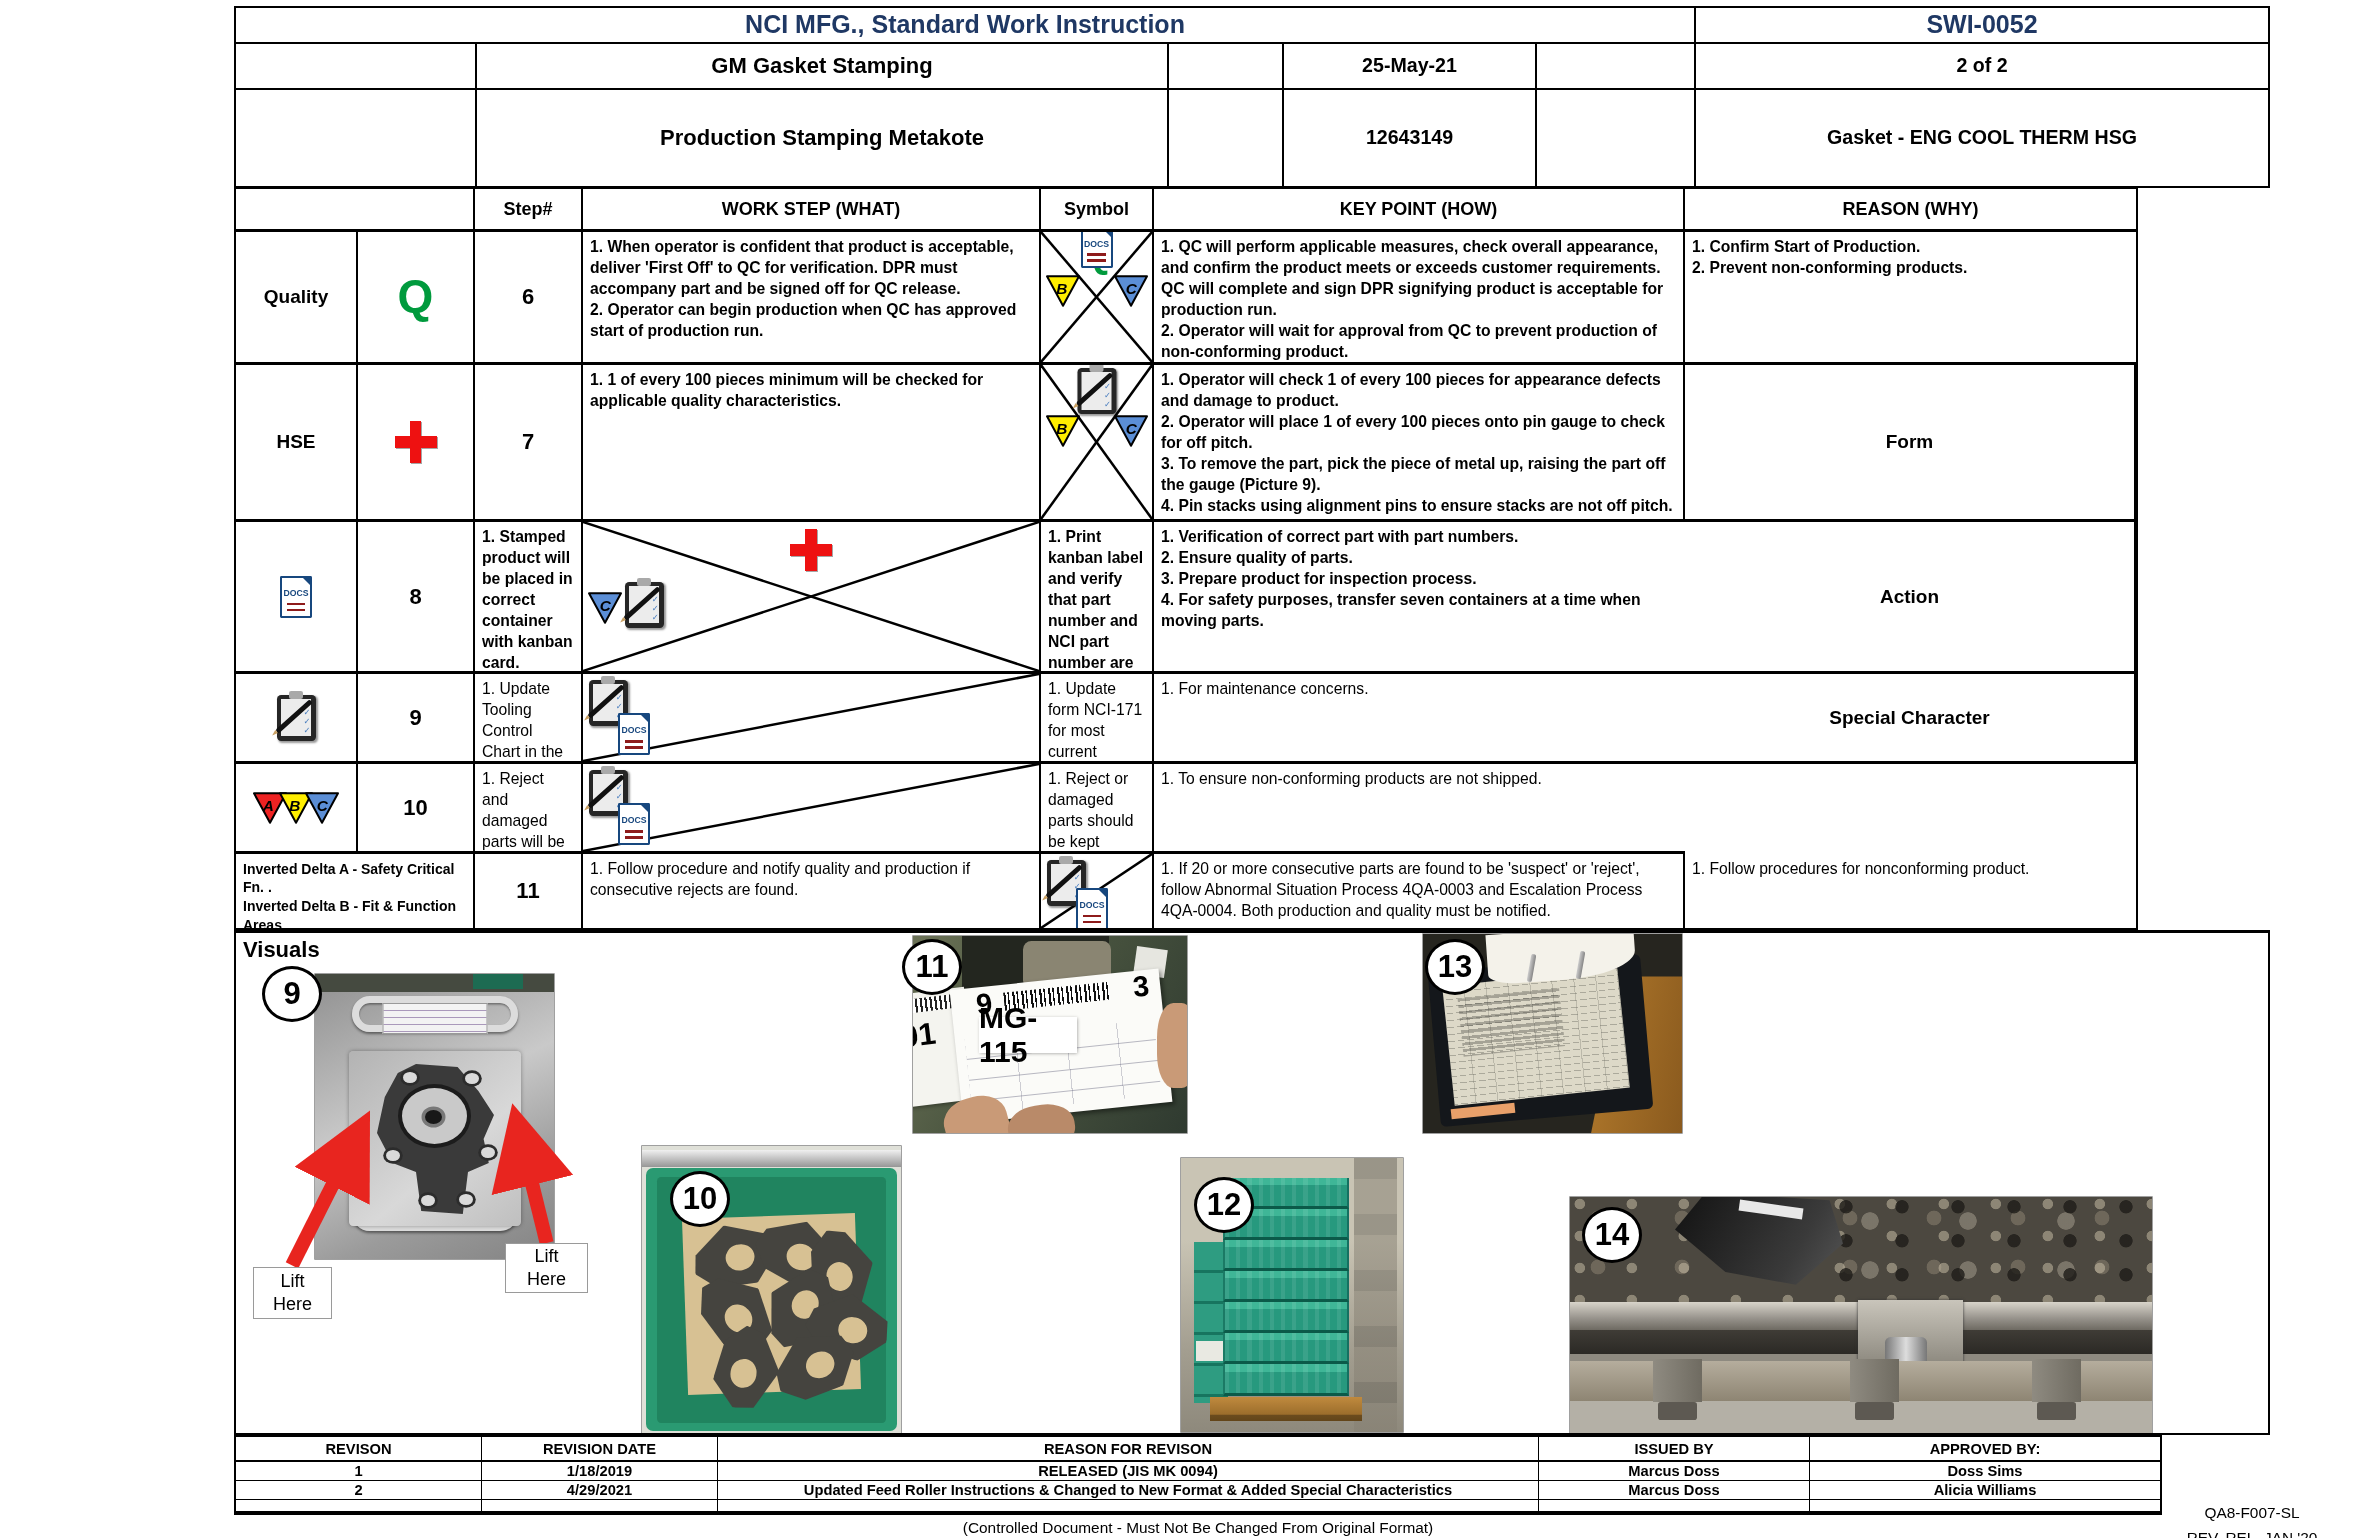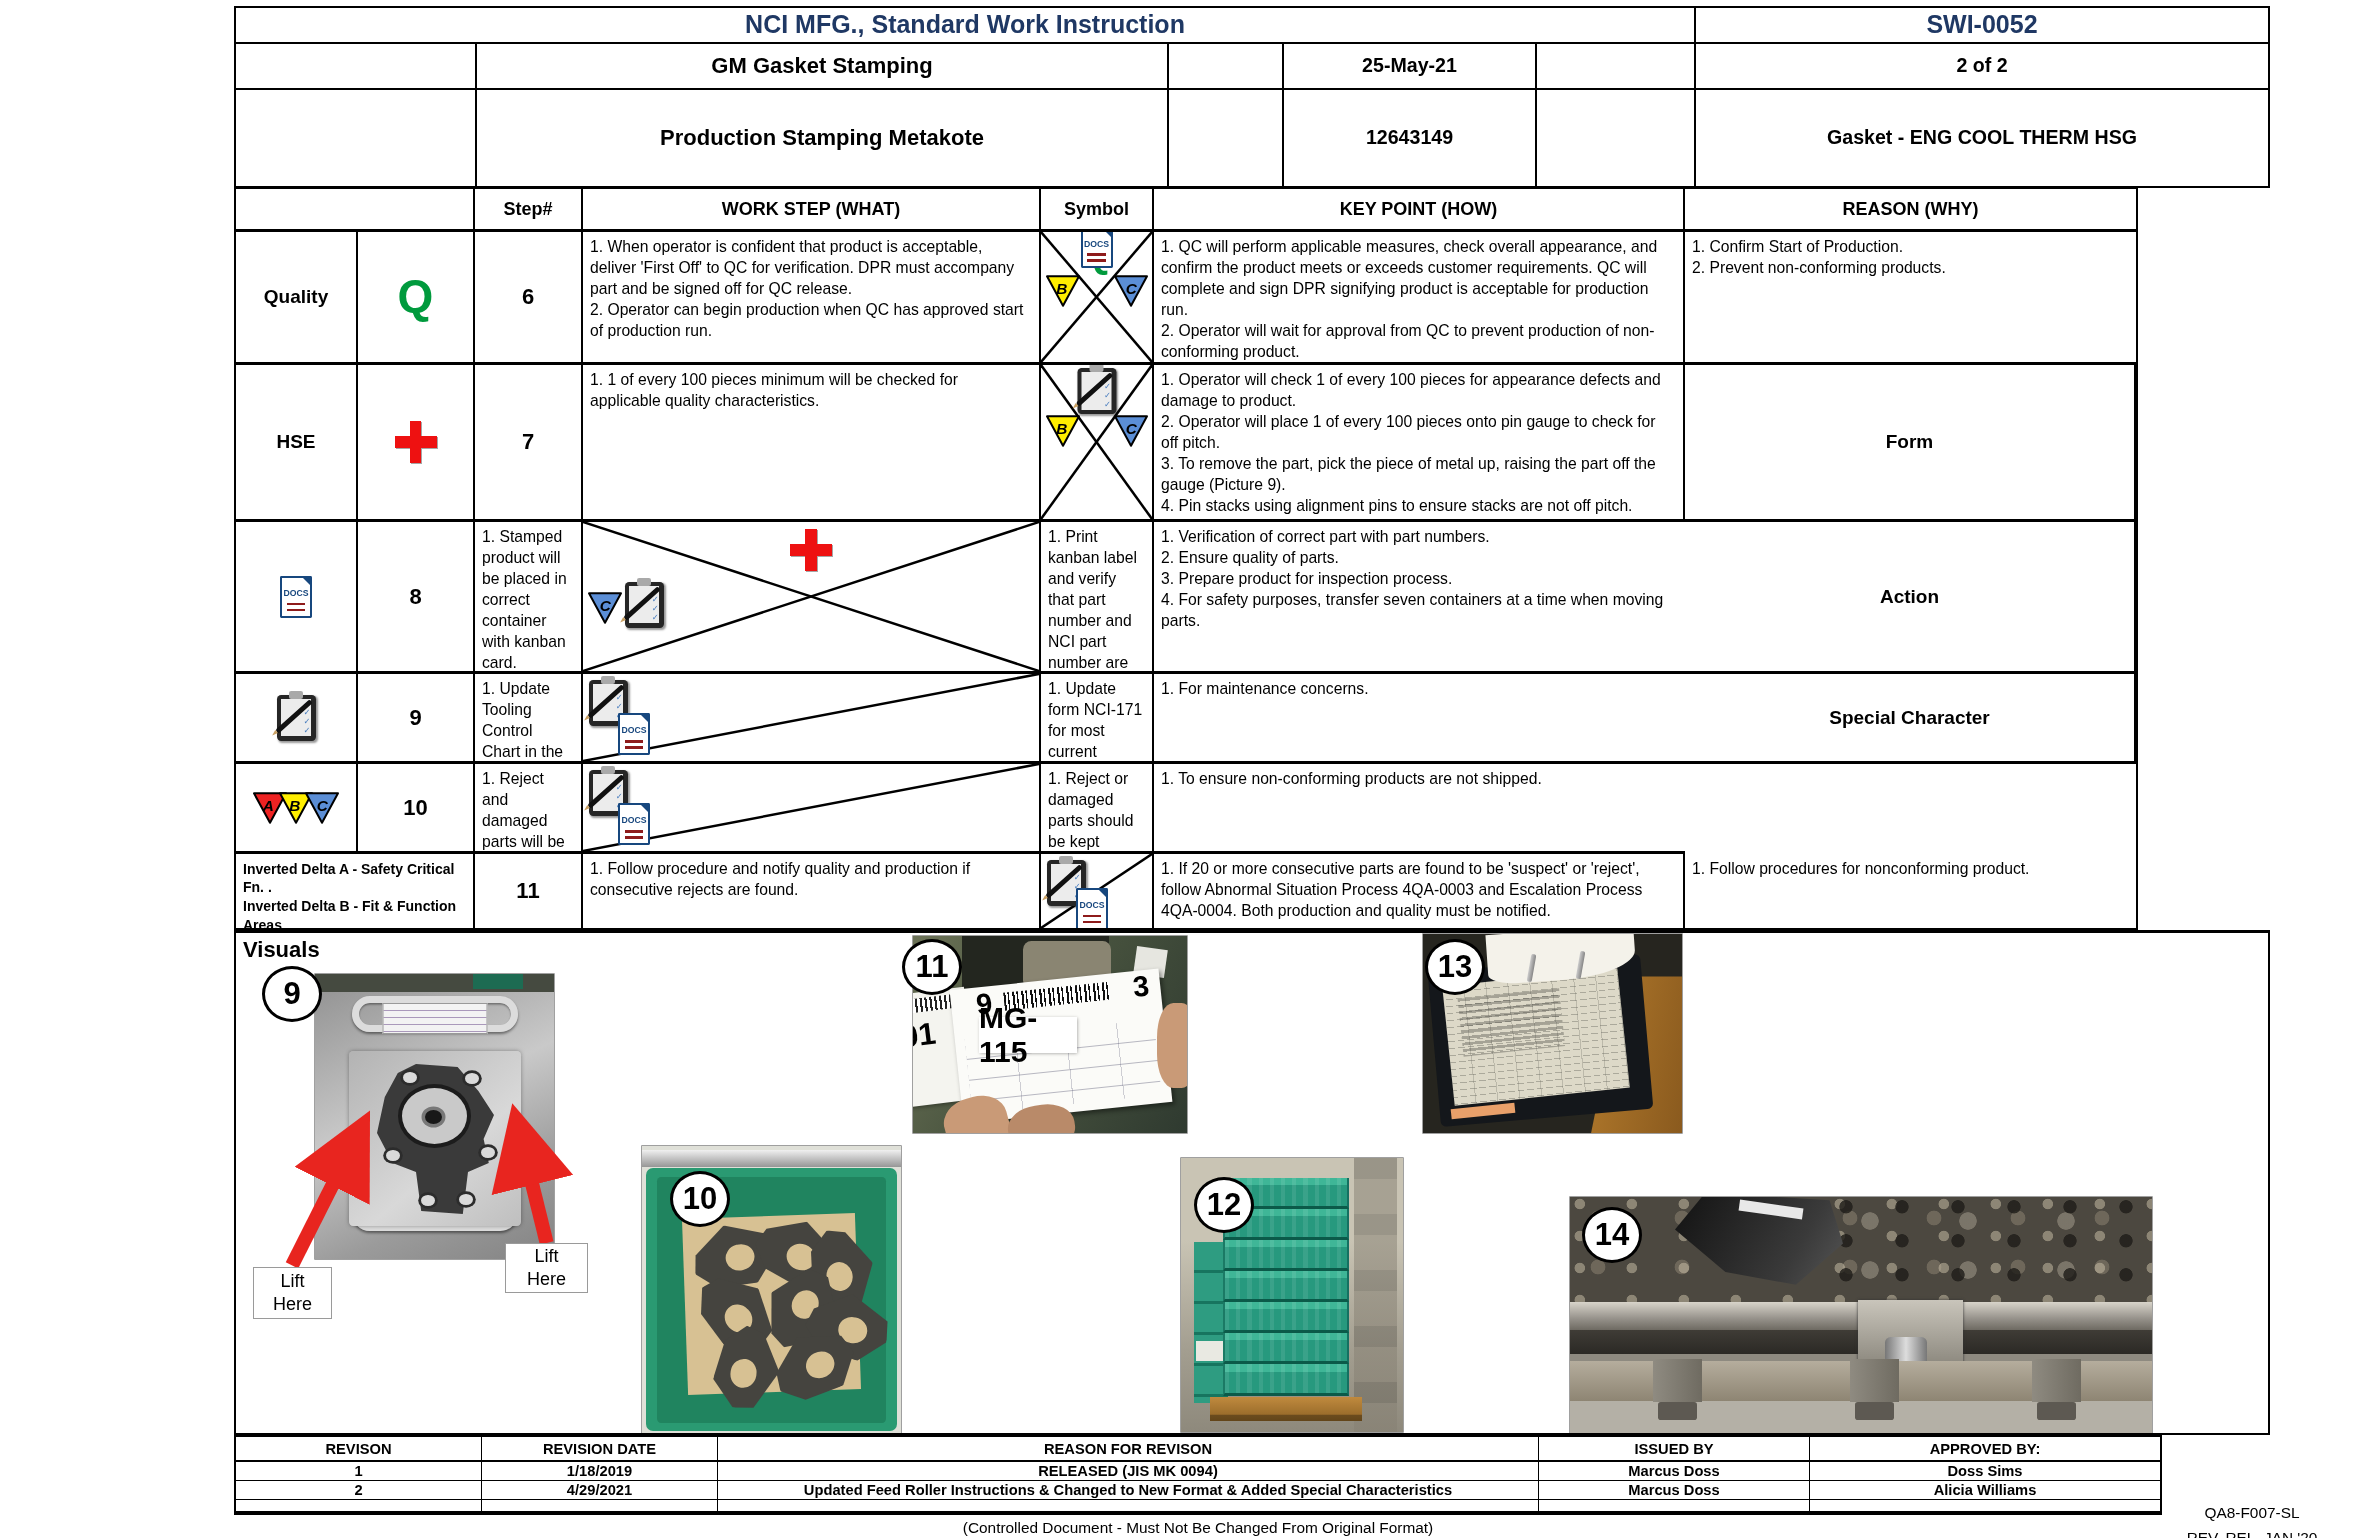--- a/index.html
+++ b/index.html
@@ -25,21 +25,21 @@
 .mtable>div{border-right:2.1px solid #000;border-bottom:3.5px solid #000;overflow:hidden;position:relative;background:#fff}
 .mtable>div.lc{border-right:none}
 .mtable>div.lr{border-bottom:none}
 .mh{display:flex;align-items:center;justify-content:center;font-weight:bold;font-size:18px}
 .mh-sk{grid-column:1/3;background:#1f3864;color:#fff}
 .klabel{background:#dce6f1;display:flex;align-items:center;justify-content:center;font-weight:bold;font-size:19px;text-align:center;padding:8px}
 .kicon{background:#dce6f1;display:flex;align-items:center;justify-content:center}
 .legend{grid-column:1/3;background:#dce6f1;padding:5.6px 7px;font-weight:bold;font-size:14px;line-height:1.35;white-space:pre-line}
 .step{display:flex;align-items:center;justify-content:center;font-weight:bold;font-size:22px}
 .txt{padding:4.2px 7px;font-size:15.7px;line-height:1.34;white-space:pre-line}
-.txt.bd{font-weight:normal}
+.txt.bd{font-weight:bold}
 
 .sym{padding:0}
 .sym svg.lines{position:absolute;inset:0;width:100%;height:100%}
 .ip{position:absolute}
 .s-top{top:2.8px;left:50%;transform:translateX(-50%)}
 .s-left{left:3.5px;top:32%}
 .s-right{right:3.5px;top:32%}
 .s-bot{bottom:5.6px;left:50%;transform:translateX(-50%)}
 .sym-8 .s-left{top:46%}
 .sym-8 .s-right{top:40%}

